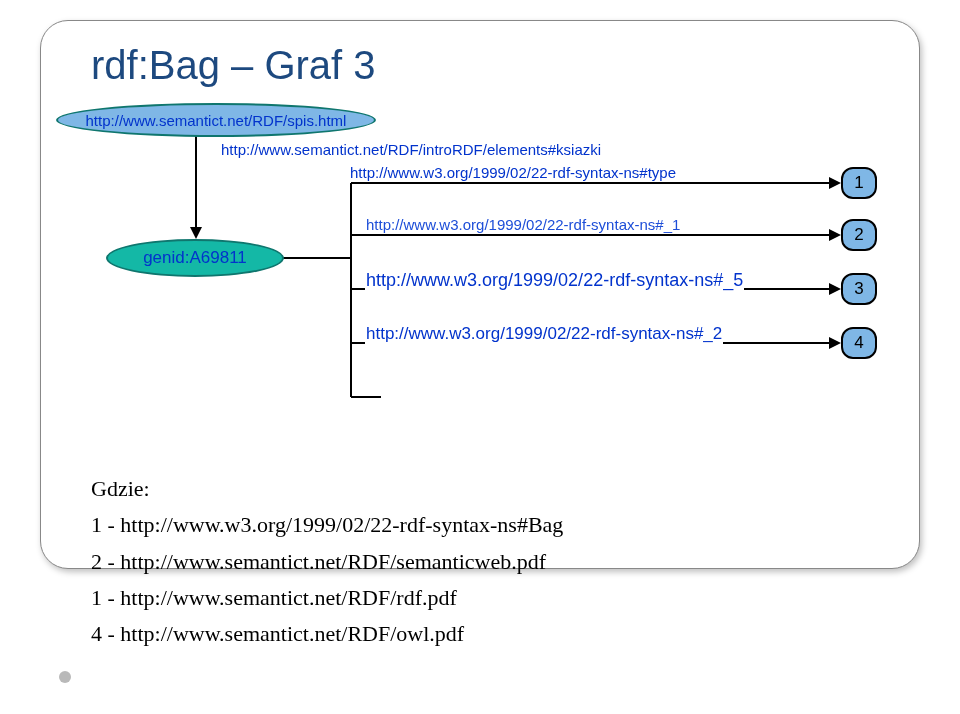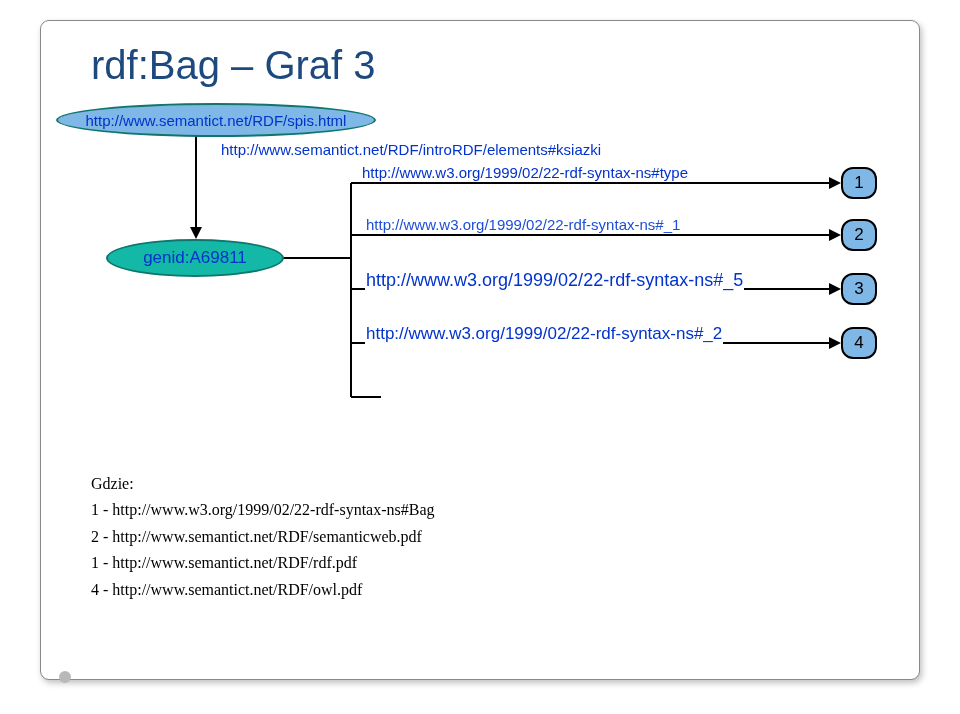--- a/index.html
+++ b/index.html
@@ -8,23 +8,23 @@
     height: 714px;
     background: #fff;
     font-family: Arial, sans-serif;
     position: relative;
   }
   .card {
     position: absolute;
     left: 40px;
     top: 20px;
     width: 880px;
-    height: 660px;
+    height: 549px;
     border: 1px solid #888;
-    border-radius: 9px;
+    border-radius: 28px;
     box-shadow: 2px 3px 6px rgba(0,0,0,0.25);
     background: #fff;
     text-decoration: underline;
   }
   .title {
     position: absolute;
     left: 50px;
     top: 22px;
     font-size: 40px;
     color: #1d497f;
@@ -52,21 +52,21 @@
   .edge-label {
     position: absolute;
     font-family: Arial, sans-serif;
   }
   
   .legend {
     position: absolute;
     left: 50px;
     top: 450px;
     font-family: Georgia, 'Times New Roman', serif;
-    font-size: 16px;
+    font-size: 22px;
     color: #000;
     line-height: 1.65;
   }
   .bullet {
     position: absolute;
     left: 18px;
     top: 650px;
     width: 12px;
     height: 12px;
     border-radius: 50%;
@@ -113,21 +113,21 @@
   <div class="ellipse" style="left:15px; top:82px; width:320px; height:34px; background:#7fb7e6;">
     <span style="font-size:15px; color:#0233cc;">http://www.semantict.net/RDF/spis.html</span>
   </div>
 
   <div class="edge-label" style="left:180px; top:120px; font-size:15px; color:#0233cc;text-align:right;">http://www.semantict.net/RDF/introRDF/elements#ksiazki</div>
 
   <div class="ellipse" style="left:65px; top:218px; width:178px; height:38px; background:#14b8a6;">
     <span style="font-size:17px; color:#0233cc;">genid:A69811</span>
   </div>
 
-  <div class="edge-label" style="left:320px; top:143px; font-size:15px; color:#0233cc; background:#fff; padding:0 1px;">http://www.w3.org/1999/02/22-rdf-syntax-ns#type</div>
+  <div class="edge-label" style="left:308px; top:143px; font-size:15px; color:#0233cc; background:#fff; padding:0 1px;">http://www.w3.org/1999/02/22-rdf-syntax-ns#type</div>
   <div class="edge-label" style="left:324px; top:195px; font-size:15px; color:#1d4ed8; background:#fff; padding:0 1px;">http://www.w3.org/1999/02/22-rdf-syntax-ns#_1</div>
   <div class="edge-label" style="left:324px; top:249px; font-size:18px; color:#0233cc; background:#fff; padding:0 1px;">http://www.w3.org/1999/02/22-rdf-syntax-ns#_5</div>
   <div class="edge-label" style="left:324px; top:303px; font-size:17px; color:#0233cc; background:#fff; padding:0 1px;">http://www.w3.org/1999/02/22-rdf-syntax-ns#_2</div>
 
   <div class="rbox" style="left:800px; top:146px; width:36px; height:32px; background:#7fb7e6; font-size:17px;">
     <span>1</span>
   </div>
   <div class="rbox" style="left:800px; top:198px; width:36px; height:32px; background:#7fb7e6; font-size:17px;">
     <span>2</span>
   </div>

